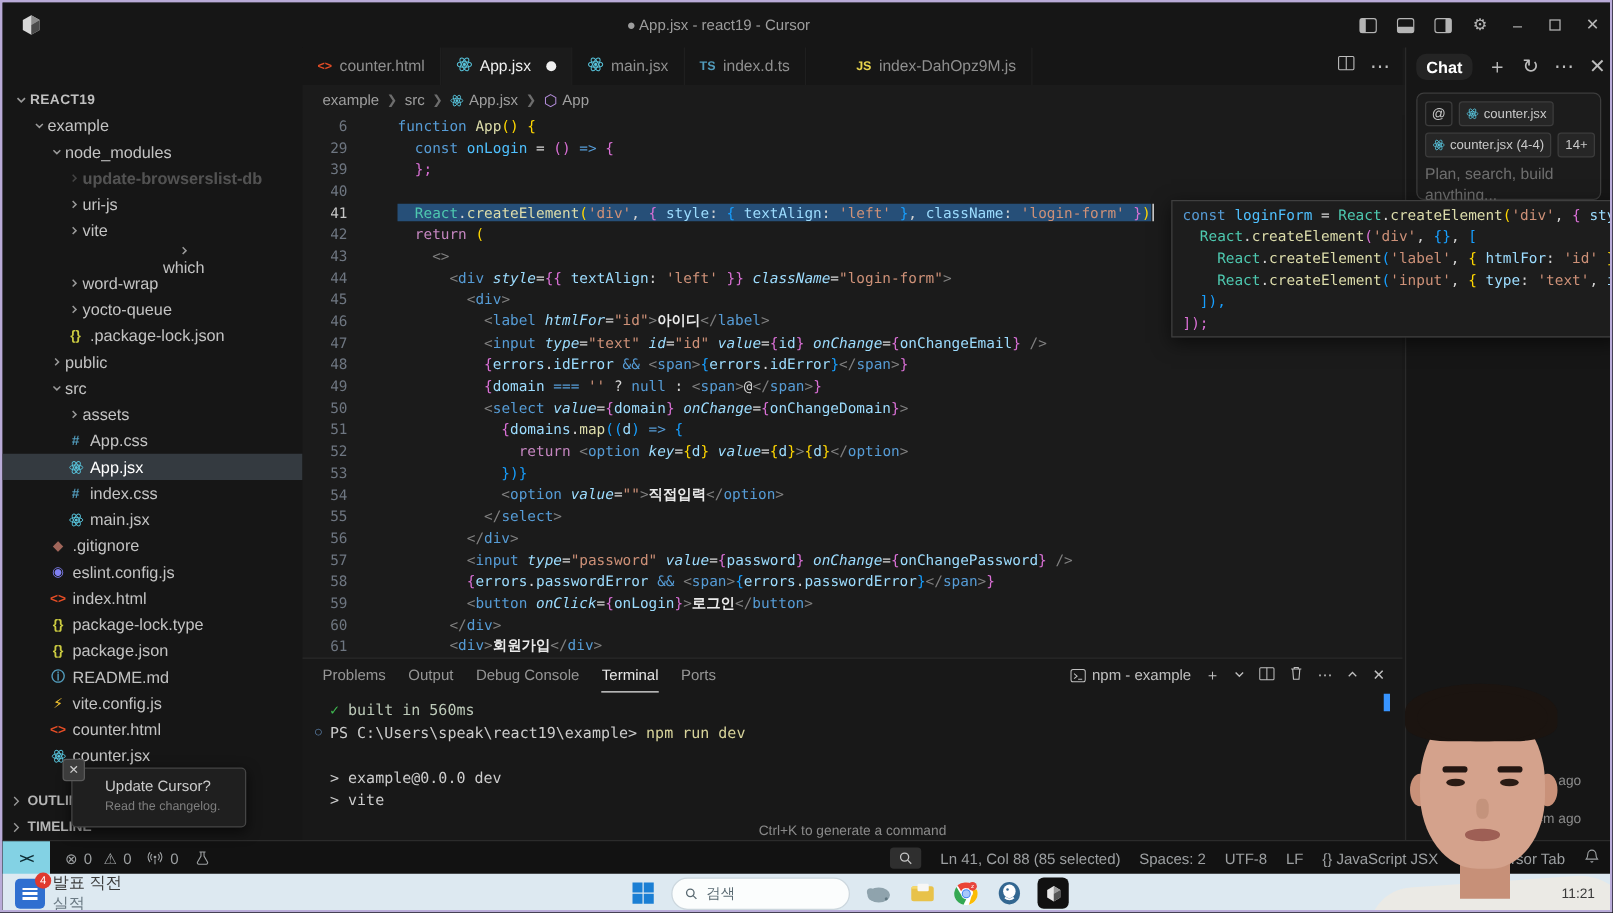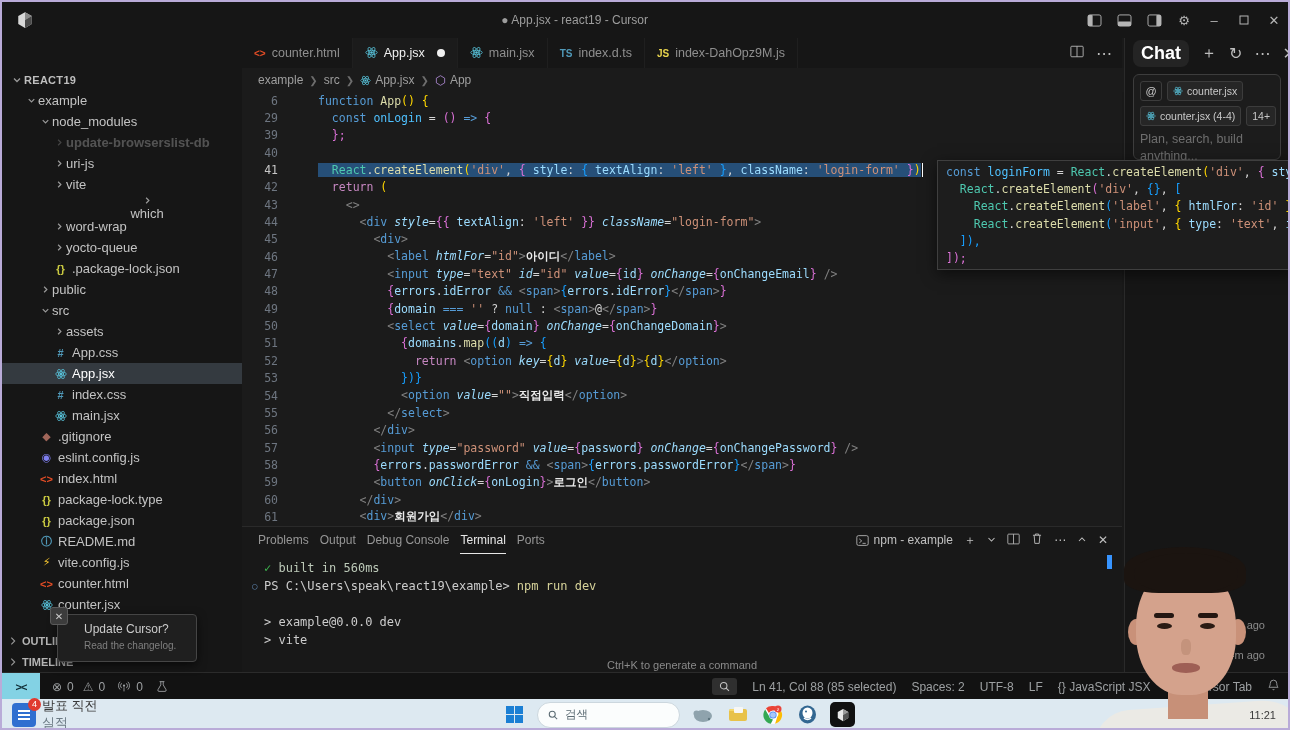--- a/index.html
+++ b/index.html
@@ -55,34 +55,34 @@
   .t-kor{color:#eaeaea;font-weight:bold}.t-txt{color:#d4d4d4}
   .selbg{background:#264f78;}
   .caret{display:inline-block;width:1.5px;height:14px;background:#ffffff;vertical-align:middle;margin-left:1px;}
   .cline.active .lnum{color:#c6c6c6;}
   
   #ghost{left:935px;top:158px;width:355px;height:106px;background:#1d1d1d;border:1px solid #3f3f3f;border-left:1px solid #3f3f3f;
     box-shadow:0 4px 14px rgba(0,0,0,.55);z-index:50;font-family:"DejaVu Sans Mono",monospace;font-size:11.5px;overflow:hidden;padding-top:2px;}
   .gline{height:17.3px;white-space:pre;display:flex;align-items:center;padding-left:8px;}
   
   #terminal{left:240px;top:524px;width:880px;height:146px;background:#181818;border-top:1px solid #2a2a2a;}
-  #term-tabs{display:flex;align-items:center;height:26px;padding-left:16px;gap:11px;font-size:12px;color:#969696;}
+  #term-tabs{display:flex;align-items:center;height:26px;padding-left:16px;gap:18px;font-size:12px;color:#969696;}
   .ttab{height:100%;display:flex;align-items:center;}
   .ttab.active{color:#e7e7e7;border-bottom:1px solid #e7e7e7;}
   #term-actions{position:absolute;right:14px;top:0;height:26px;display:flex;align-items:center;gap:11px;color:#c0c0c0;font-size:12px;}
   #term-body{position:absolute;left:10px;top:32px;font-family:"DejaVu Sans Mono",monospace;font-size:12px;color:#cccccc;}
   .tline{height:18px;display:flex;align-items:center;white-space:pre;}
   .tgut{width:12px;flex:none;color:#5a7ea6;font-size:9px;}
   .tm-green{color:#3fb950}.tm-dim{color:#bcc9b8}.tm-cmd{color:#d7d39a}.tm-plain{color:#cccccc}
   #term-hint{position:absolute;left:0;right:0;bottom:2px;text-align:center;font-size:11px;color:#8a8a8a;}
   #term-scroll{position:absolute;right:10px;top:28px;width:5px;height:14px;background:#3794ff;}
   
   #chat{left:1122px;top:36px;width:166px;height:634px;background:#161616;border-left:1px solid #2a2a2a;}
   #chat-header{height:30px;display:flex;align-items:center;padding:0 8px;gap:12px;}
-  #chat-title{font-size:18px;color:#ffffff;font-weight:bold;background:#242424;padding:3px 8px;border-radius:8px;}
+  #chat-title{font-size:13px;color:#ffffff;font-weight:bold;background:#242424;padding:3px 8px;border-radius:8px;}
   #chat-header .hicon{color:#bdbdbd;}
   #chat-card{position:absolute;left:8px;top:36px;width:148px;height:86px;border:1px solid #3d3d3d;border-radius:6px;background:#1c1c1c;padding:6px;box-sizing:border-box;}
   .chip-row{display:flex;gap:5px;margin-bottom:5px;align-items:center;}
   .chip{display:flex;align-items:center;gap:4px;background:#262626;border:1px solid #3c3c3c;border-radius:3px;font-size:10.5px;color:#c9c9c9;padding:1px 5px;height:16px;white-space:nowrap;}
   .at-btn{width:20px;height:18px;border:1px solid #3c3c3c;border-radius:3px;display:flex;align-items:center;justify-content:center;font-size:11px;color:#c9c9c9;background:#1c1c1c;}
   #chat-placeholder{font-size:12.5px;color:#6e6e6e;line-height:1.35;margin-top:2px;}
   .chat-ts{position:absolute;font-size:11px;color:#8a8a8a;}
   
   #statusbar{left:0;top:670px;width:100%;height:27px;background:#121212;border-top:1px solid #2b2b2b;display:flex;align-items:center;font-size:12px;color:#9da0a2;}
   #remote-badge{width:38px;height:100%;background:#83d2e4;color:#0d2b33;display:flex;align-items:center;justify-content:center;font-size:11px;font-weight:bold;letter-spacing:-1px;}
@@ -419,21 +419,21 @@
               <ellipse cx="8" cy="8" rx="7" ry="2.7" transform="rotate(60 8 8)" fill="none" stroke="#58c4dc"></ellipse>
               <ellipse cx="8" cy="8" rx="7" ry="2.7" transform="rotate(120 8 8)" fill="none" stroke="#58c4dc"></ellipse>
             </svg></span>
           <span>main.jsx</span>
         </div>
         <div class="etab">
           <span class="tab-ficon" style="color: rgb(81, 154, 186);">TS</span>
           <span>index.d.ts</span>
         </div>
         <div class="etab">
-          <span class="tab-ficon" style="color: rgb(232, 212, 77);">JS</span>
+          <span class="tab-ficon" style="color: rgb(232, 212, 77); margin-left: 28px;">JS</span>
           <span>index-DahOpz9M.js</span>
         </div>
       </div>
     <div id="tab-actions">
       <span><svg width="14" height="13" viewBox="0 0 16 14">
             <rect x="1" y="1" width="14" height="12" rx="1" fill="none" stroke="#bdbdbd"></rect>
             <line x1="8" y1="1" x2="8" y2="13" stroke="#bdbdbd"></line>
           </svg></span>
       <span>⋯</span>
     </div>

